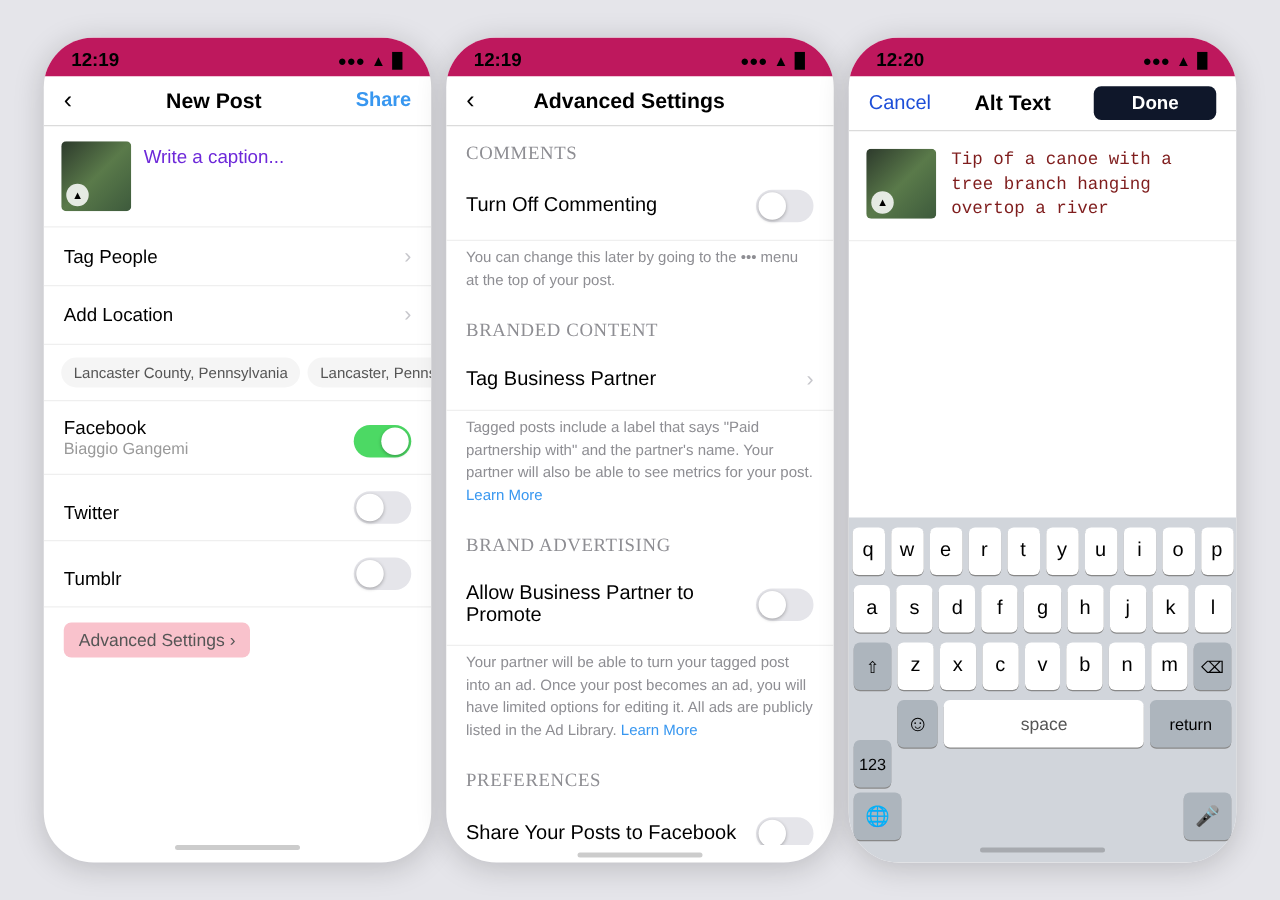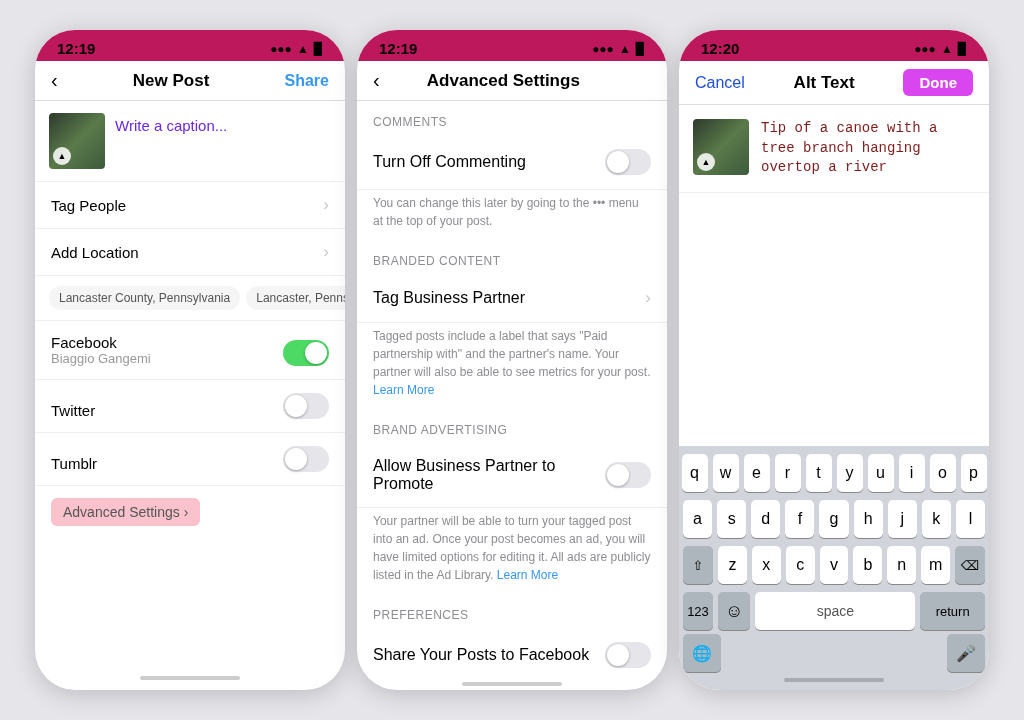--- a/index.html
+++ b/index.html
@@ -66,23 +66,23 @@
       font-size: 16px;
       font-weight: 600;
       color: #3897f0;
     }
     .nav-action.cancel {
       color: #1d4ed8;
       font-weight: 400;
       text-align: right;
     }
     .nav-action.done {
-      background: #d946ef;
+      background: #0f172a;
       color: #fff;
-      padding: 5px 16px;
+      padding: 5px 30px;
       border-radius: 6px;
       font-size: 15px;
     }
 
     
     .post-caption-row {
       display: flex;
       align-items: flex-start;
       padding: 12px 14px;
       gap: 10px;
@@ -202,25 +202,26 @@
       border-radius: 6px;
       padding: 6px 12px;
       margin: 12px 16px;
       font-size: 14px;
       color: #555;
       gap: 4px;
     }
 
     
     .settings-section-header {
-      font-size: 12px;
+      font-size: 15px;
       color: #8e8e93;
       letter-spacing: 0.5px;
       padding: 14px 16px 6px;
       text-transform: uppercase;
+      font-family: Liberation Serif, serif;
     }
     .settings-row {
       display: flex;
       align-items: center;
       justify-content: space-between;
       padding: 14px 16px;
       border-bottom: 1px solid #efefef;
     }
     .settings-row-label {
       font-size: 16px;
@@ -299,20 +300,21 @@
     }
     .key.return-key {
       max-width: 80px;
       flex: 2;
       font-size: 13px;
       background: #adb5bd;
     }
     .key.num-key {
       background: #adb5bd;
       font-size: 13px;
+      margin-top: 32px;
     }
     .key.emoji-key {
       font-size: 18px;
       background: #adb5bd;
       max-width: 38px;
     }
     .key.globe-key {
       font-size: 16px;
       background: #adb5bd;
       max-width: 38px;

